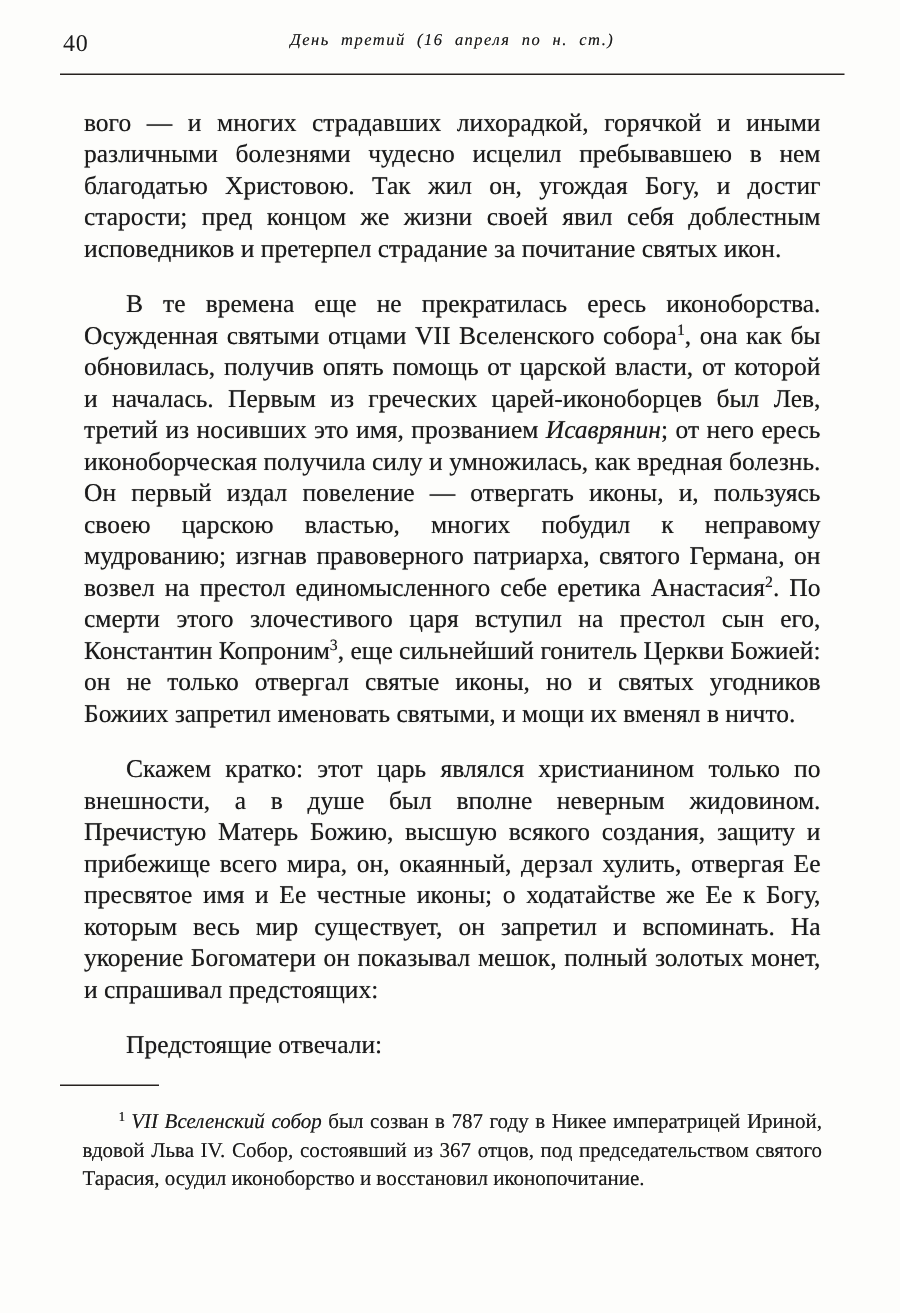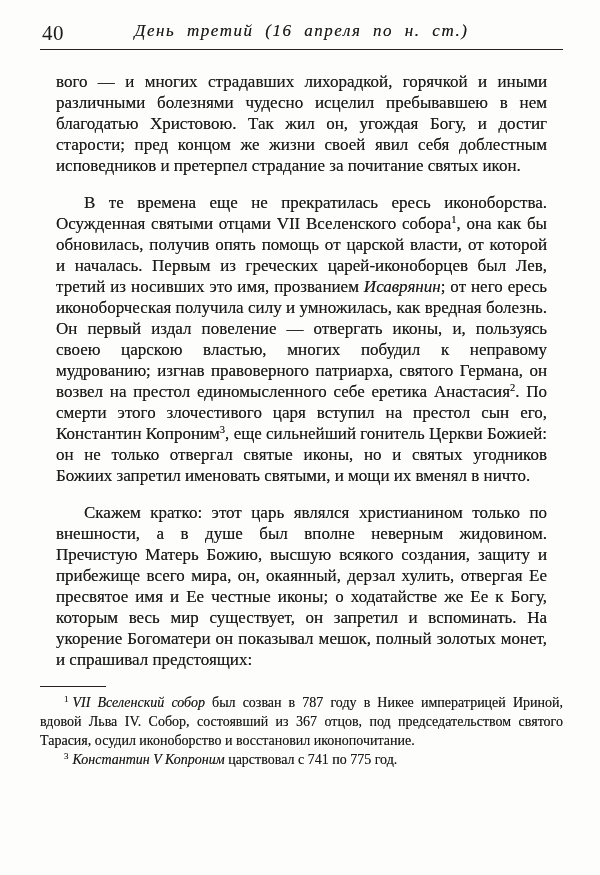--- a/index.html
+++ b/index.html
@@ -12,26 +12,26 @@
     background: #fdfdfb;
     color: #1b1b1b;
     font-family: "Liberation Serif", serif;
     padding: 20px 37px 0 40px;
     overflow: hidden;
   }
   
   .header { position: relative; height: 26px; }
   .pagenum {
     position: absolute; left: 2px; top: 1px;
-    font-size: 21px; letter-spacing: 0.5px;
+    font-size: 16px; letter-spacing: 0.5px;
   }
   .running-title {
     text-align: center;
     font-style: italic;
-    font-size: 17px;
+    font-size: 11px;
     letter-spacing: 0.09em;
     word-spacing: 0.35em;
     padding-top: 1px;
     text-shadow: 0 0 0.4px rgba(0,0,0,.55);
   }
   .header-rule {
     border: none;
     border-top: 1.7px solid #26211e;
     margin: 3px 0 0 0;
   }
@@ -54,21 +54,21 @@
   }
   
   .footnotes { margin-top: 9px; }
   .fn-rule {
     width: 66px;
     border: none;
     border-top: 1.3px solid #26211e;
     margin: 0 0 6px 0;
   }
   .footnotes p {
-    margin: 0;
+    margin: 15px;
     font-size: 14px;
     line-height: 19px;
     text-align: justify;
     text-indent: 24px;
     text-shadow: 0 0 0.4px rgba(0,0,0,.55);
   }
   .footnotes sup.fnmark {
     font-size: 9px;
     line-height: 0;
     vertical-align: 5px;
@@ -88,21 +88,23 @@
   <hr class="header-rule">
 
   <div class="body-text">
     <p class="noindent">
       <span>вого — и многих страдавших лихорадкой, горячкой и иными различными болезнями чудесно исцелил пребывавшею в нем благодатью Христовою. Так жил он, угождая Богу, и достиг старости; пред концом же жизни своей явил себя доблестным исповедников и претерпел страдание за почитание святых икон.</span>
     </p>
     <p><span>В те времена еще не прекратилась ересь иконоборства. Осужденная святыми отцами VII Вселенского собора</span><sup class="fnref">1</sup><span>, она как бы обновилась, получив опять помощь от царской власти, от которой и началась. Первым из греческих царей-иконоборцев был Лев, третий из носивших это имя, прозванием </span><em>Исаврянин</em><span>; от него ересь иконоборческая получила силу и умножилась, как вредная болезнь. Он первый издал повеление — отвергать иконы, и, пользуясь своею царскою властью, многих побудил к неправому мудрованию; изгнав правоверного патриарха, святого Германа, он возвел на престол единомысленного себе еретика Анастасия</span><sup class="fnref">2</sup><span>. По смерти этого злочестивого царя вступил на престол сын его, Константин Копроним</span><sup class="fnref">3</sup><span>, еще сильнейший гонитель Церкви Божией: он не только отвергал святые иконы, но и святых угодников Божиих запретил именовать святыми, и мощи их вменял в ничто.</span></p>
     <p>
       <span>Скажем кратко: этот царь являлся христианином только по внешности, а в душе был вполне неверным жидовином. Пречистую Матерь Божию, высшую всякого создания, защиту и прибежище всего мира, он, окаянный, дерзал хулить, отвергая Ее пресвятое имя и Ее честные иконы; о ходатайстве же Ее к Богу, которым весь мир существует, он запретил и вспоминать. На укорение Богоматери он показывал мешок, полный золотых монет, и спрашивал предстоящих:</span>
     </p>
+    <p>
+      <span>Предстоящие отвечали:</span>
+    </p>
   </div>
 
   <div class="footnotes">
     <hr class="fn-rule">
     <p><sup class="fnmark">1</sup><em>VII Вселенский собор</em><span> был созван в 787 году в Никее императрицей Ириной, вдовой Льва IV. Собор, состоявший из 367 отцов, под председательством святого Тарасия, осудил иконоборство и восстановил иконопочитание.</span></p>
-    <p><sup class="fnmark">3</sup><em>Константин V Копроним</em><span> царствовал с 741 по 775 год.</span></p>
   </div>
 
 </div>
 
 </body></html>

